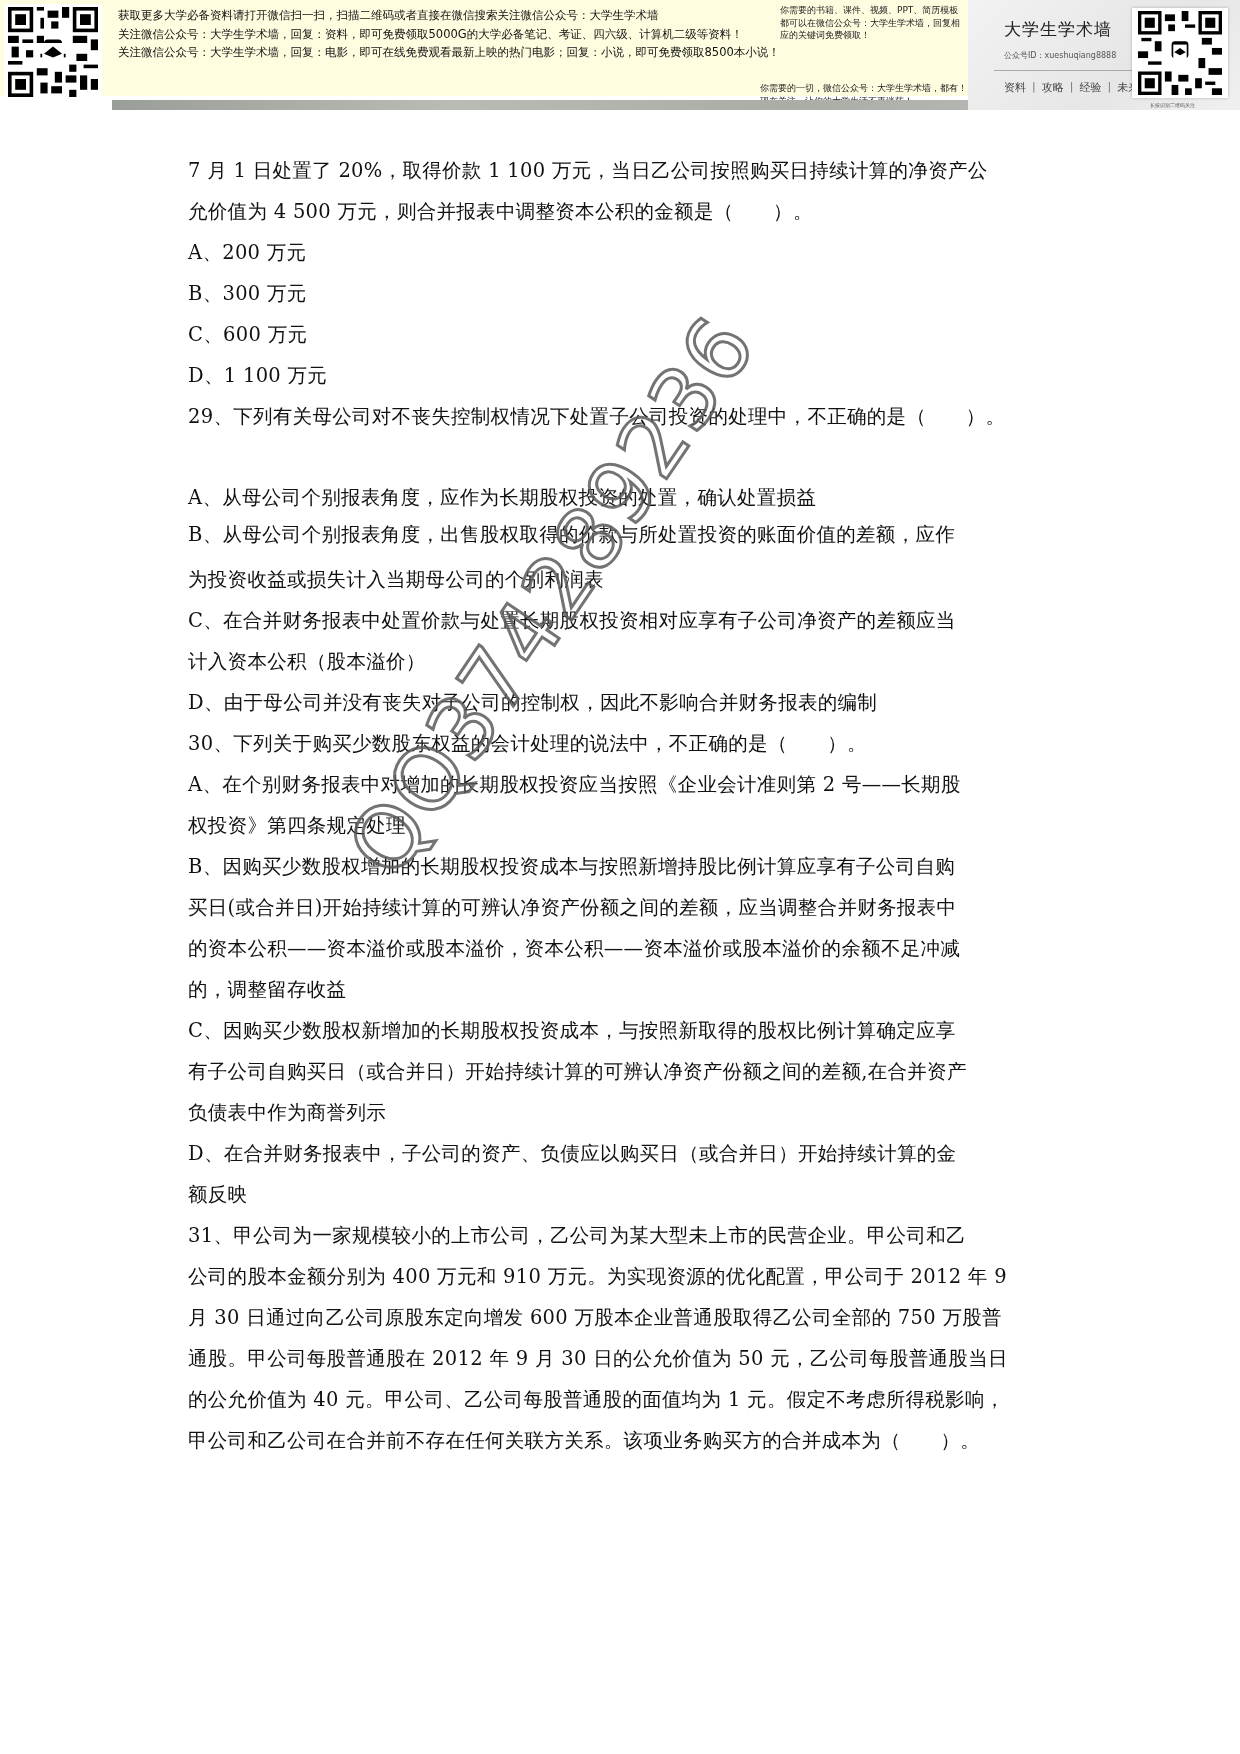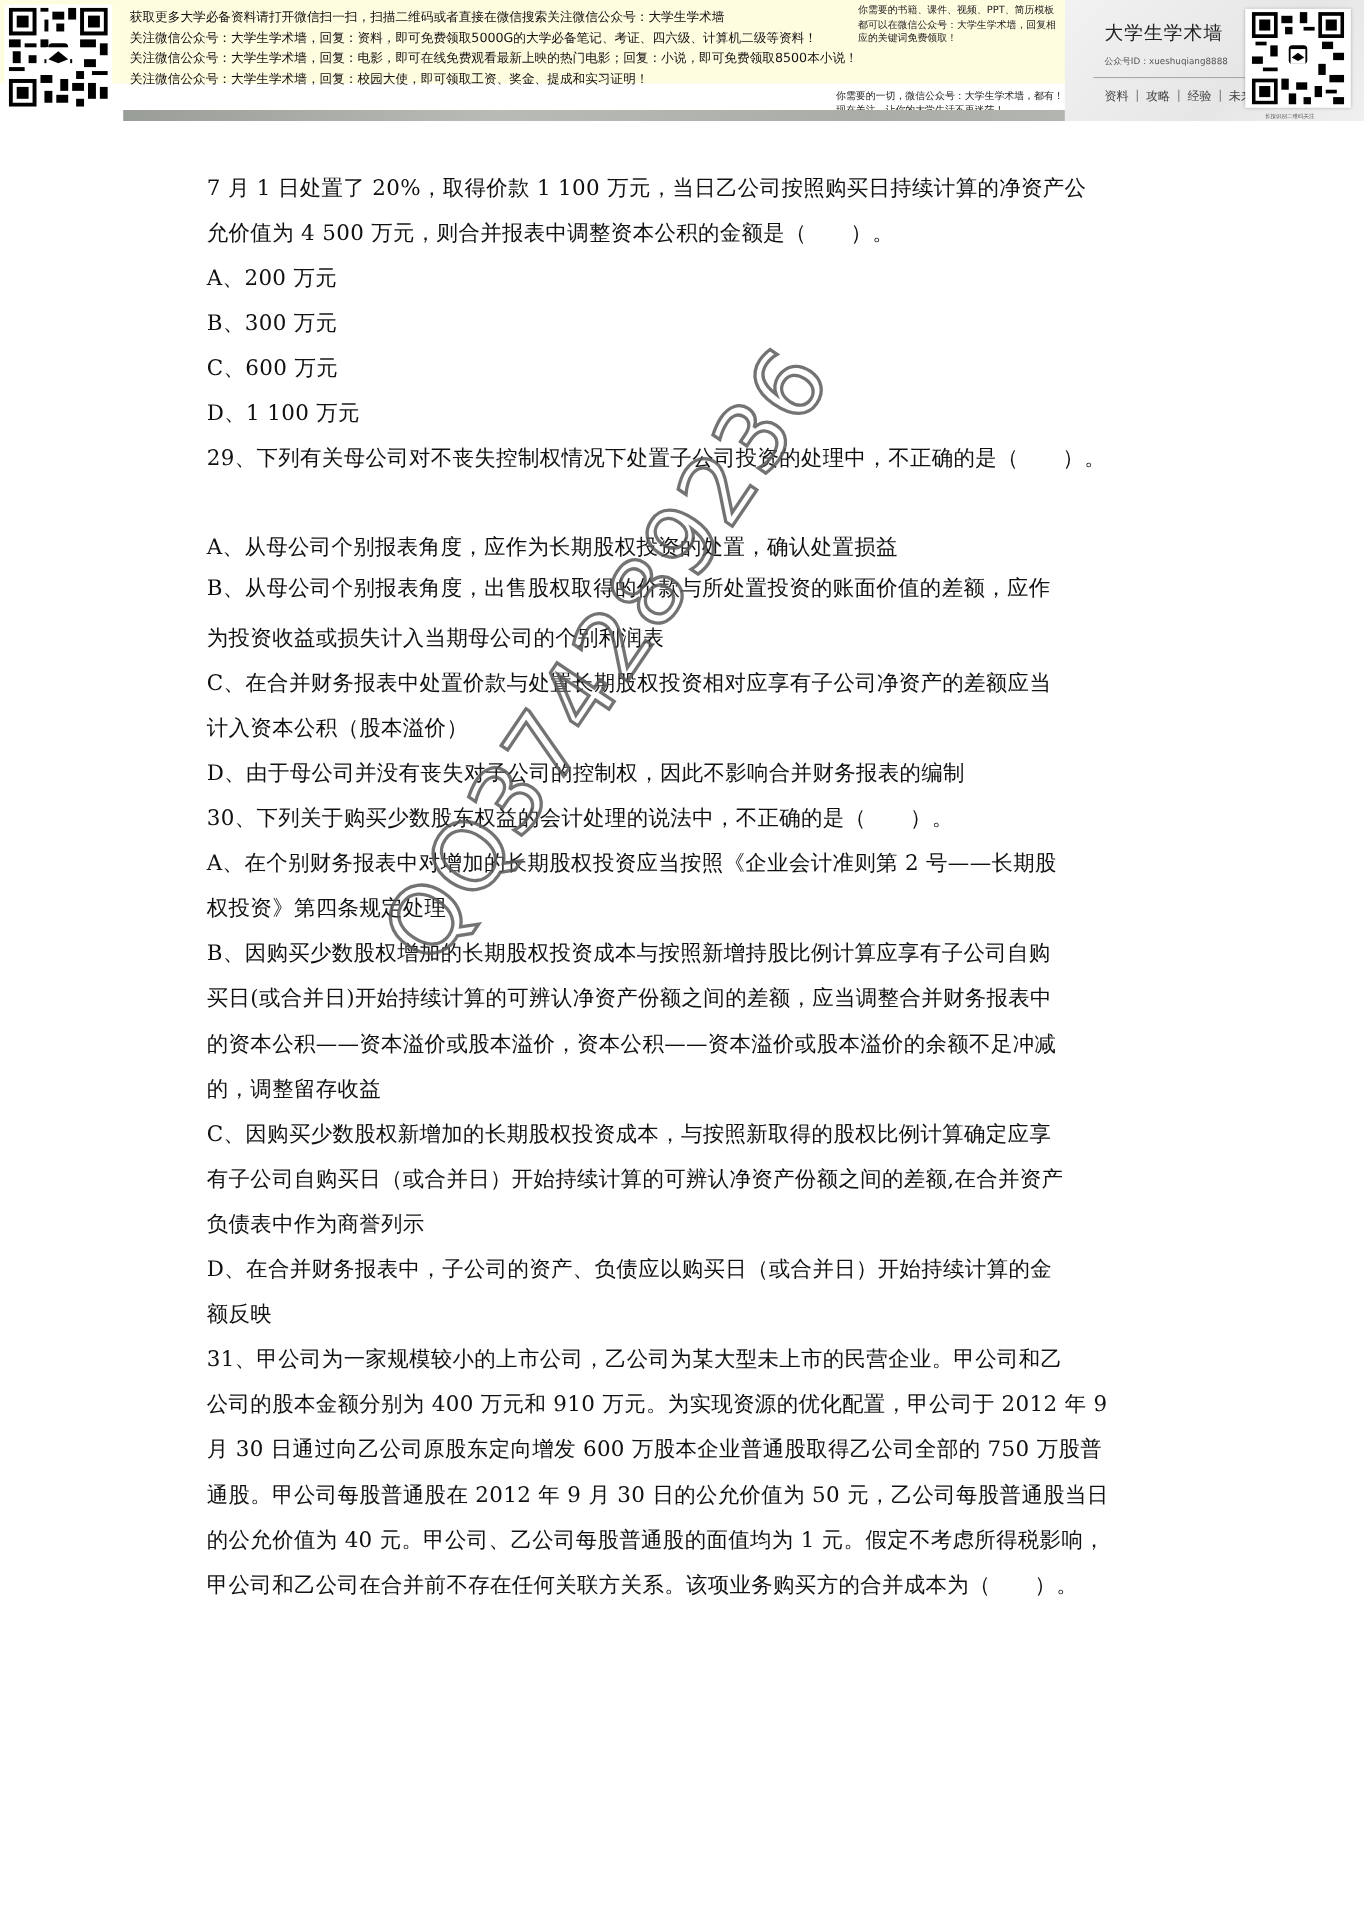--- a/index.html
+++ b/index.html
@@ -7,21 +7,21 @@
       width: 1240px;
       height: 1754px;
       background: #ffffff;
       position: relative;
       overflow: hidden;
       font-family: "DejaVu Serif", "Liberation Serif", serif;
       color: #111;
     }
     
     .banner {
-      position: absolute; left: 0; top: 0; width: 1240px; height: 76px;
+      position: absolute; left: 0; top: 0; width: 1240px; height: 96px;
       background: #fffde0;
     }
     .banner-strip {
       position: absolute; left: 112px; top: 100px; width: 1128px; height: 10px;
       background: linear-gradient(90deg,#9a9e98,#b9bcb4 30%,#a9ada6 60%,#c2c4bf);
     }
     .banner-strip-left {
       position: absolute; left: 0; top: 100px; width: 112px; height: 10px;
       background: #fff;
     }
@@ -131,21 +131,20 @@
       </g>
       <rect x="9.5" y="10" width="6" height="6" fill="#fff"></rect>
       <path d="M10 13 L12.5 11 L15 13 L12.5 14 Z" fill="#000"></path>
     </svg>
   </div>
 
   <div class="banner-lines">
     <div>获取更多大学必备资料请打开微信扫一扫，扫描二维码或者直接在微信搜索关注微信公众号：大学生学术墙</div>
     <div>关注微信公众号：大学生学术墙，回复：资料，即可免费领取5000G的大学必备笔记、考证、四六级、计算机二级等资料！</div>
     <div>关注微信公众号：大学生学术墙，回复：电影，即可在线免费观看最新上映的热门电影；回复：小说，即可免费领取8500本小说！</div>
-    <div>关注微信公众号：大学生学术墙，回复：校园大使，即可领取工资、奖金、提成和实习证明！</div>
   </div>
 
   <div class="banner-note note-top">
     <div>你需要的书籍、课件、视频、PPT、简历模板</div>
     <div>都可以在微信公众号：大学生学术墙，回复相</div>
     <div>应的关键词免费领取！</div>
   </div>
   <div class="banner-note note-bottom">
     <div>你需要的一切，微信公众号：大学生学术墙，都有！</div>
     <div>现在关注，让你的大学生活不再迷茫！</div>

